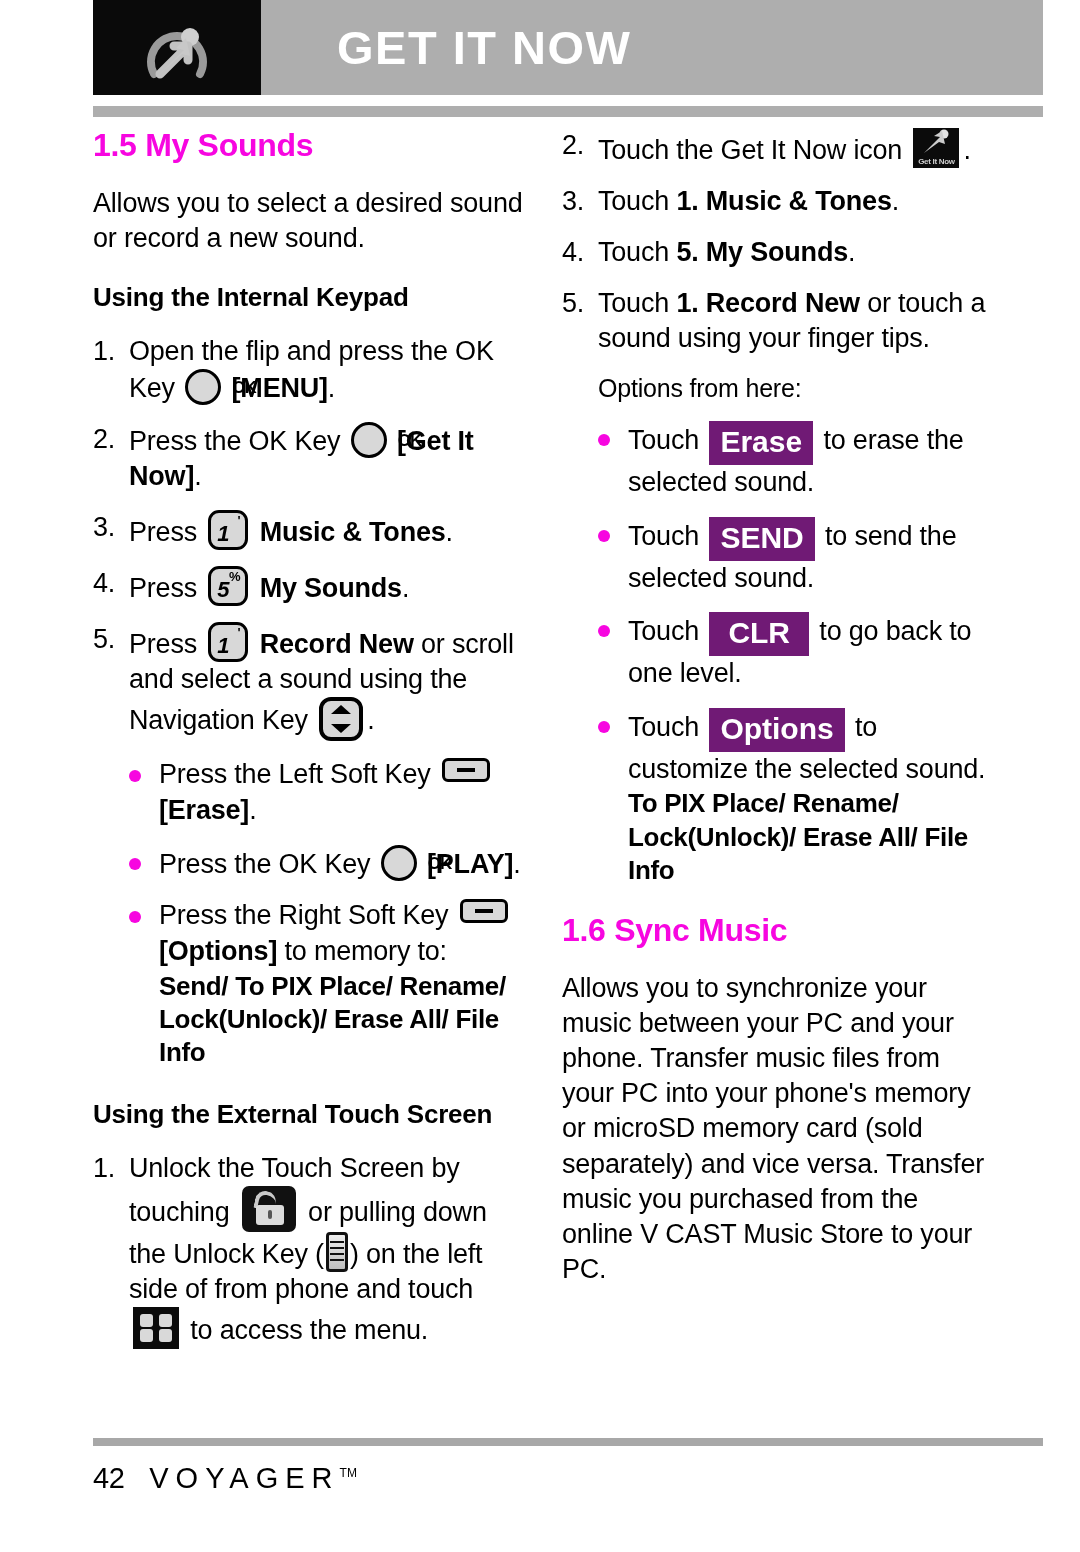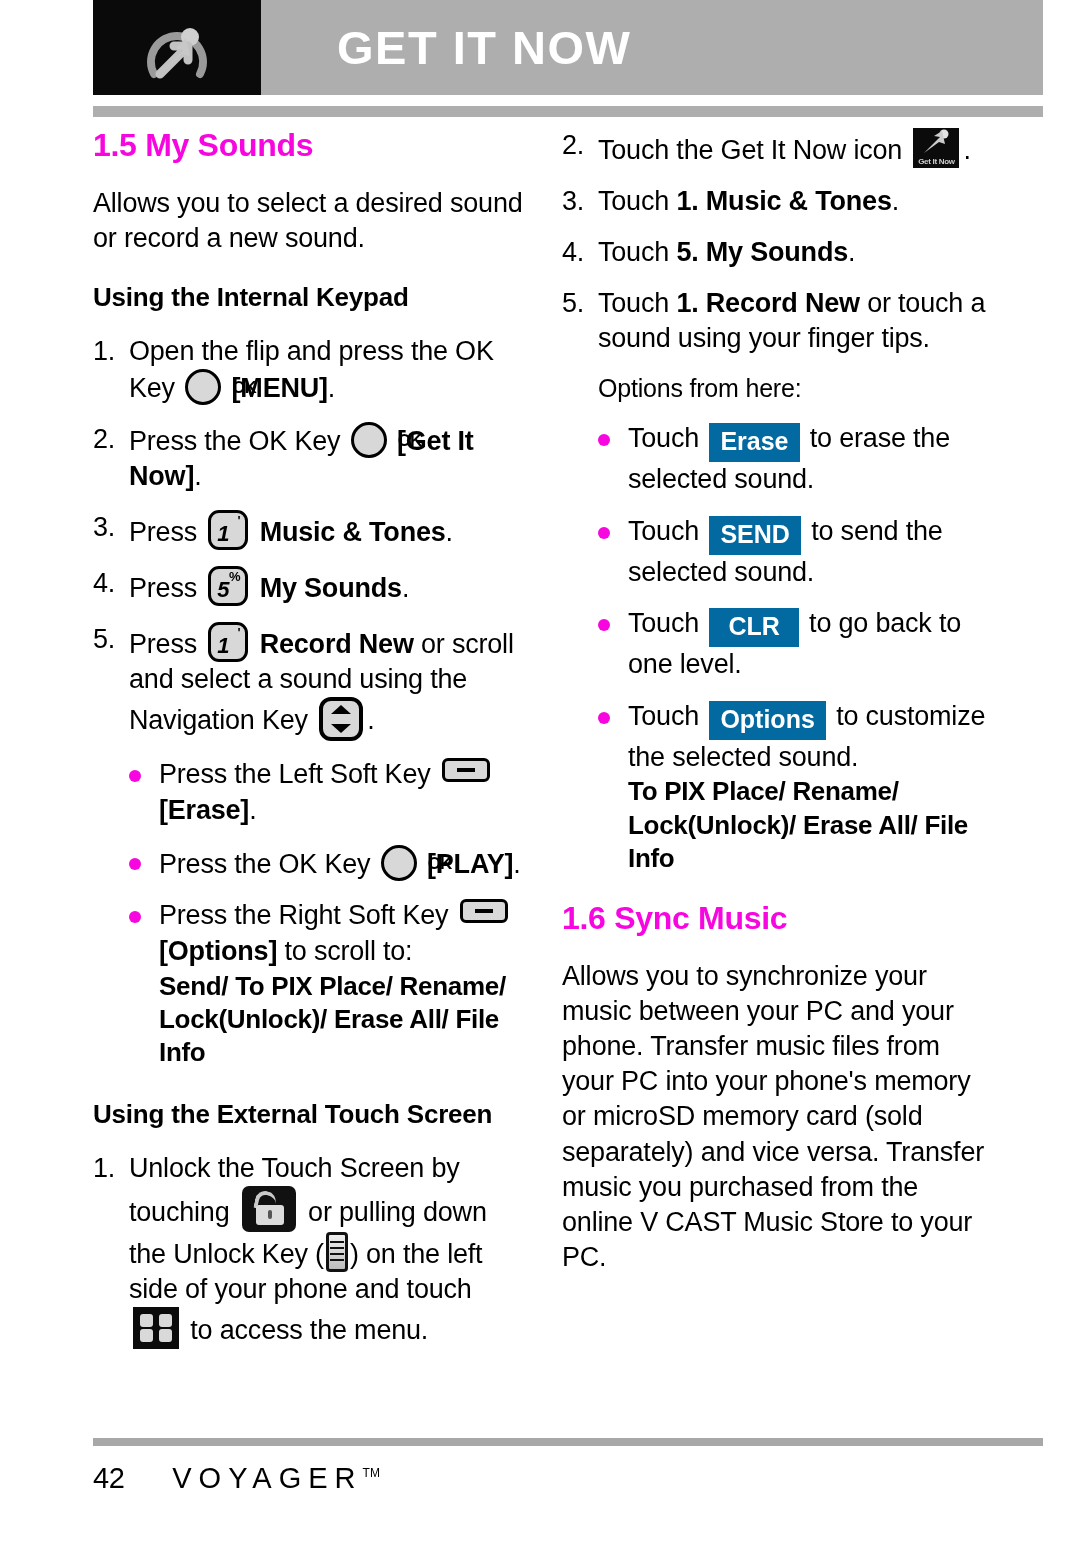--- a/index.html
+++ b/index.html
@@ -236,24 +236,24 @@
     width: 0; height: 0;
     border-left: 10px solid transparent;
     border-right: 10px solid transparent;
   }
   .nav-key .up { top: 4px;    border-bottom: 9px solid #000; }
   .nav-key .dn { bottom: 4px; border-top: 9px solid #000; }
 
   
   .inv-btn {
     display: inline-block;
-    background: #0369a1;
+    background: #701a75;
     color: #ffffff;
     font-weight: bold;
-    font-size: 25px;
+    font-size: 30px;
     line-height: 1;
     padding: 6px 11px 8px 11px;
     vertical-align: -3px;
     margin: 0 3px;
     letter-spacing: 0px;
     text-align: right;
   }
   .inv-btn.wide { padding-left: 19px; padding-right: 19px; }
 
   
@@ -383,21 +383,21 @@
     left: 93px;
     top: 1462px;
     display: flex;
     align-items: baseline;
   }
   .footer-page {
     font-size: 29px;
     letter-spacing: -0.5px;
   }
   .footer-brand {
-    margin-left: 48px;
+    margin-left: 25px;
     font-size: 29px;
     letter-spacing: 7px;
     font-family: "Liberation Sans", sans-serif;
   }
   .footer-tm {
     font-size: 12px;
     vertical-align: super;
     letter-spacing: 0px;
   }
 </style>
@@ -481,31 +481,31 @@
       <span class="ok-key"><span>OK</span></span>
       <b>[PLAY]</b><span>.</span></div>
   </div>
 
   <div class="bullet-item">
     <div class="bullet-dot">
         <i></i>
       </div>
     <div class="bullet-text"><span>Press the Right Soft Key</span>
       <span class="soft-key"></span>
-      <b>[Options]</b><span> to scroll to:</span>
+      <b>[Options]</b><span> to memory to:</span>
       <div class="opt-list">Send/ To PIX Place/ Rename/ Lock(Unlock)/ Erase All/ File Info</div></div>
   </div>
 
   <div class="sub-head" style="margin-top:30px">Using the External Touch Screen</div>
 
   <div class="num-item">
     <div class="num-marker">1.</div>
     <div class="num-text"><span>Unlock the Touch Screen by touching</span>
       <span class="unlock-icon"><span class="shackle"></span><span class="body"></span></span>
-      <span>or pulling down the Unlock Key (</span><span class="strip-icon"></span><span>) on the left side of your phone and touch</span>
+      <span>or pulling down the Unlock Key (</span><span class="strip-icon"></span><span>) on the left side of from phone and touch</span>
       <span class="menu-icon"><i></i><i></i><i></i><i></i></span>
       <span>to access the menu.</span></div>
   </div>
 
 </div>
 
 <div class="col col-right">
 
   <div class="num-item">
     <div class="num-marker">2.</div>

